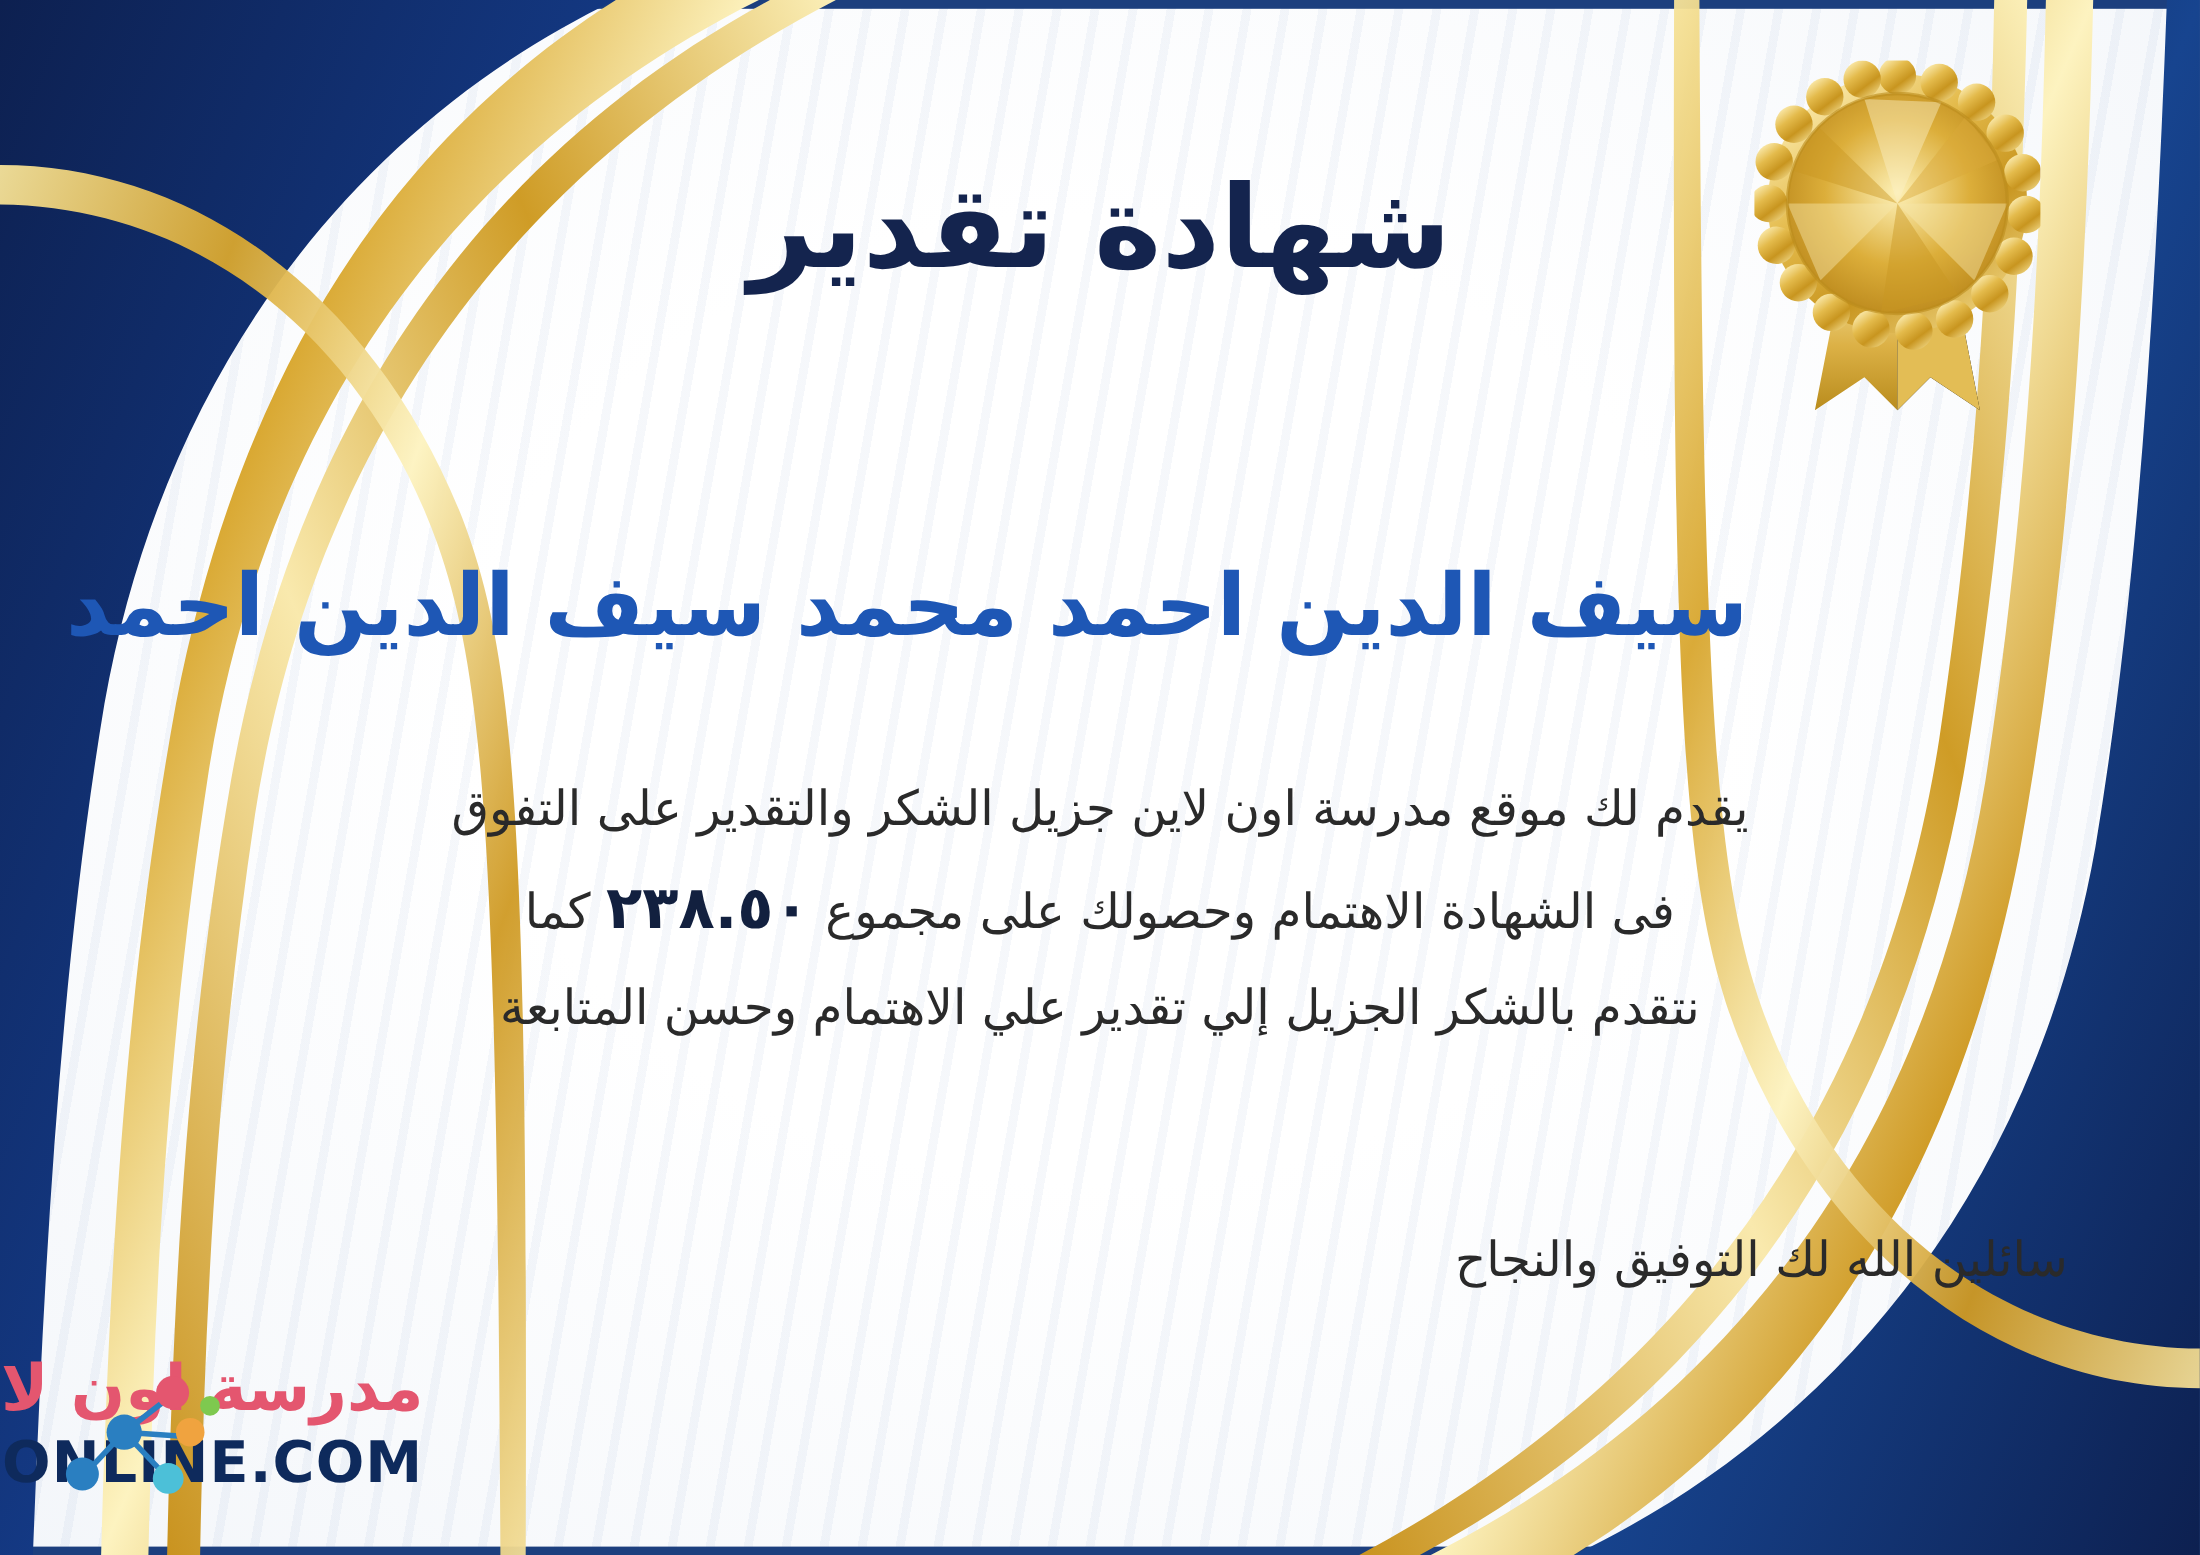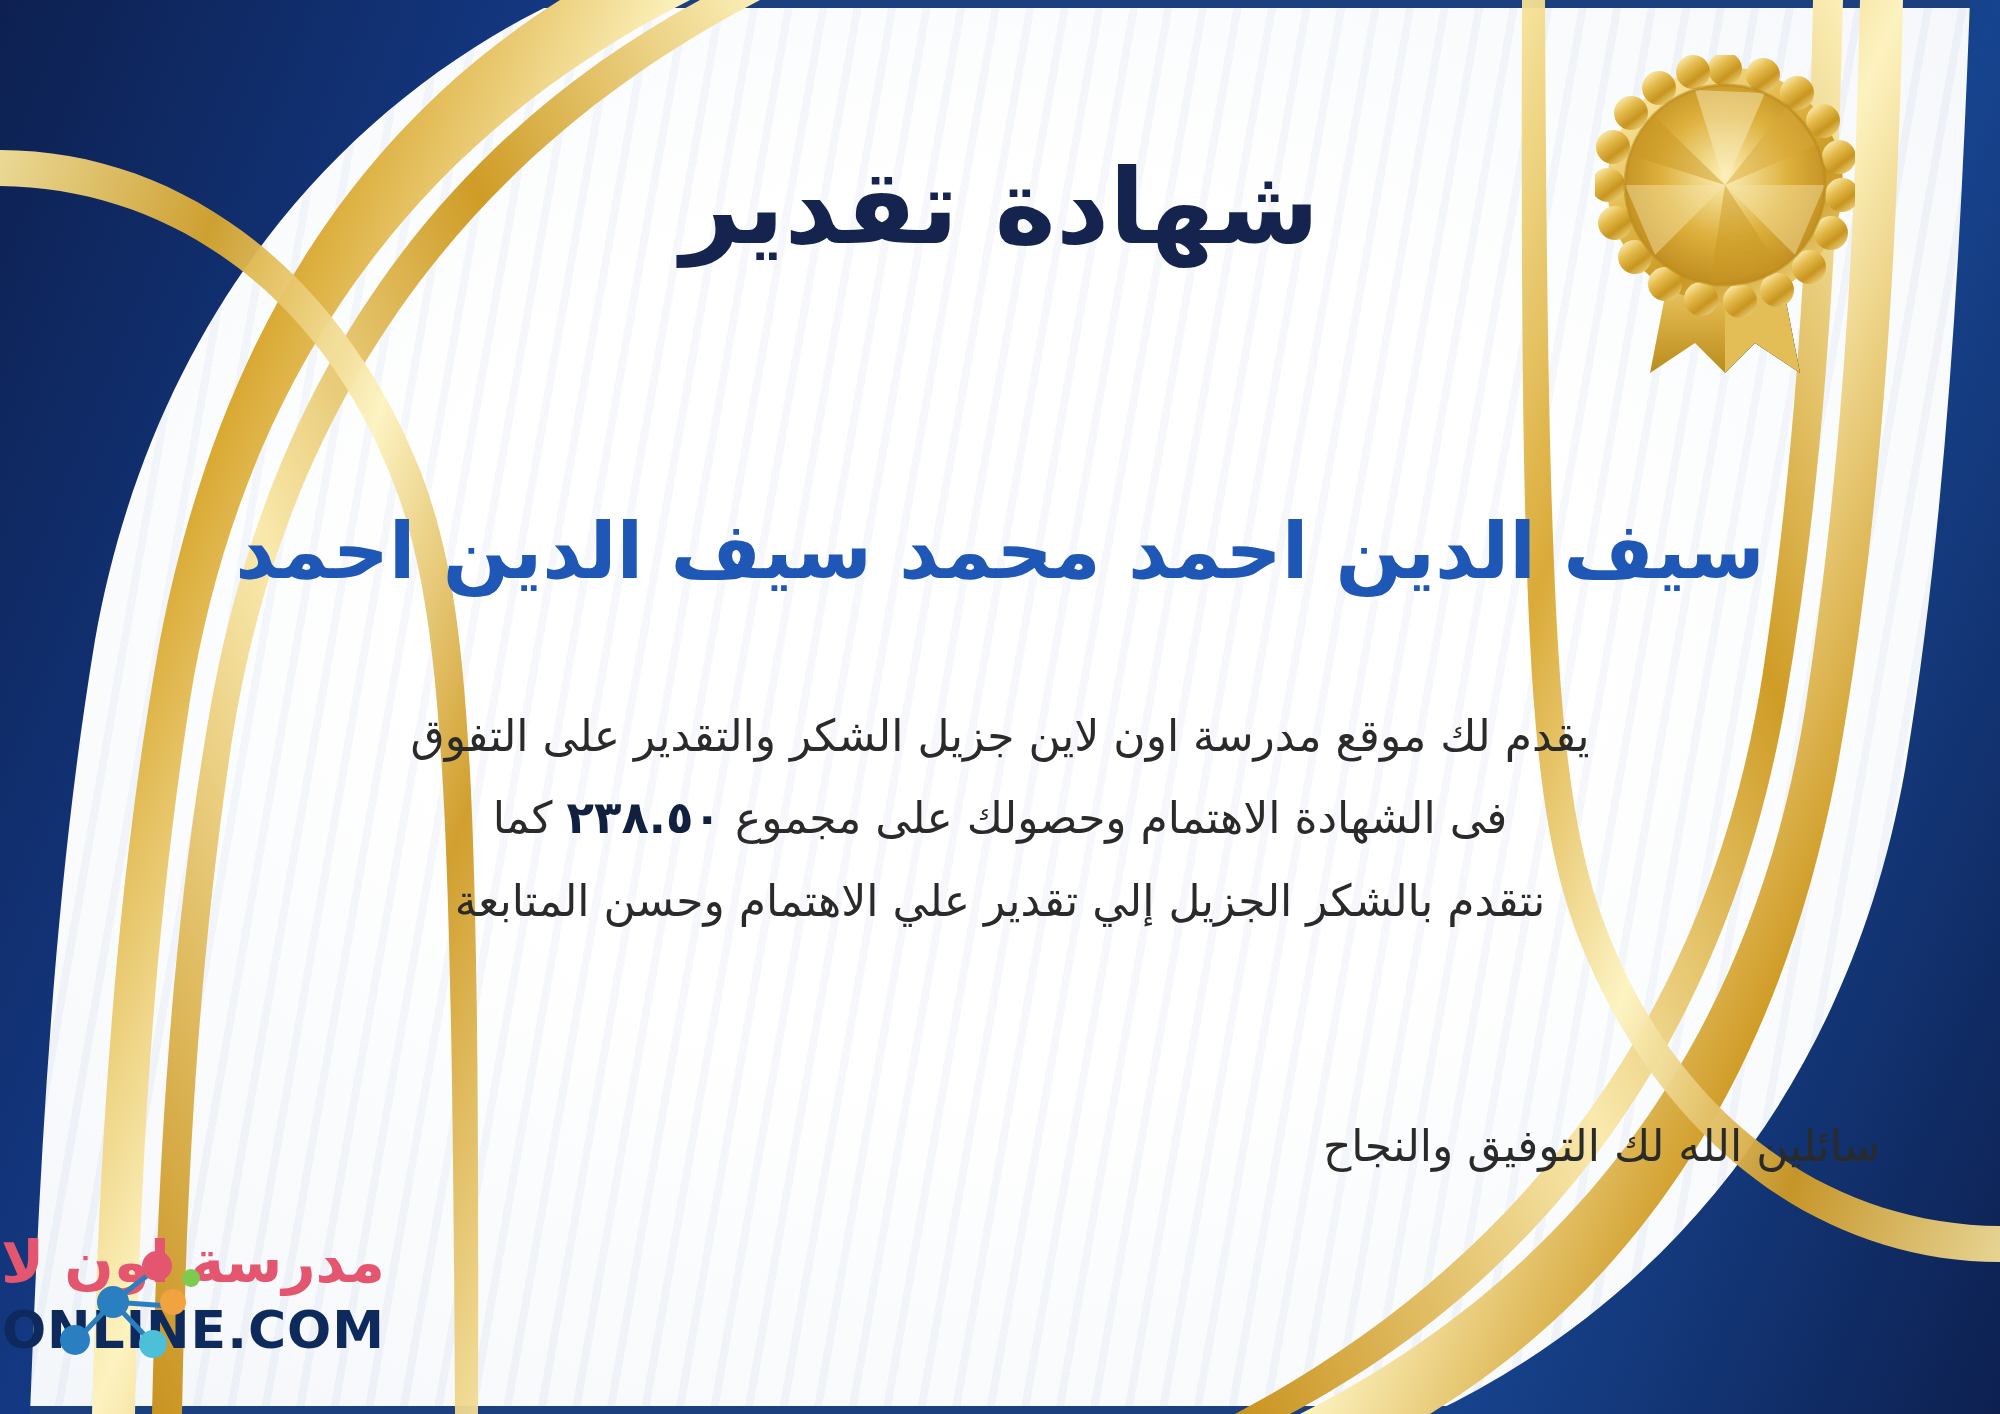--- a/index.html
+++ b/index.html
@@ -64,40 +64,40 @@
     color: #14244e;
     letter-spacing: -1px;
     line-height: 1.1;
   }
 
   .recipient-name {
     position: absolute;
     top: 505px;
     left: 60px;
     right: 60px;
-    text-align: center;
+    text-align: left;
     font-size: 78px;
     font-weight: 700;
     color: #1e57b5;
     line-height: 1.2;
   }
 
   .body-text {
     position: absolute;
     top: 695px;
     left: 120px;
     right: 120px;
     text-align: center;
     font-size: 44px;
     color: #2a2a2a;
     line-height: 1.85;
     font-weight: 500;
   }
   .score {
-    font-size: 45px;
+    font-size: 54px;
     font-weight: 700;
     color: #12203f;
     letter-spacing: 1px;
   }
 
   .closing-text {
     position: absolute;
     top: 1120px;
     left: 120px;
     right: 120px;

